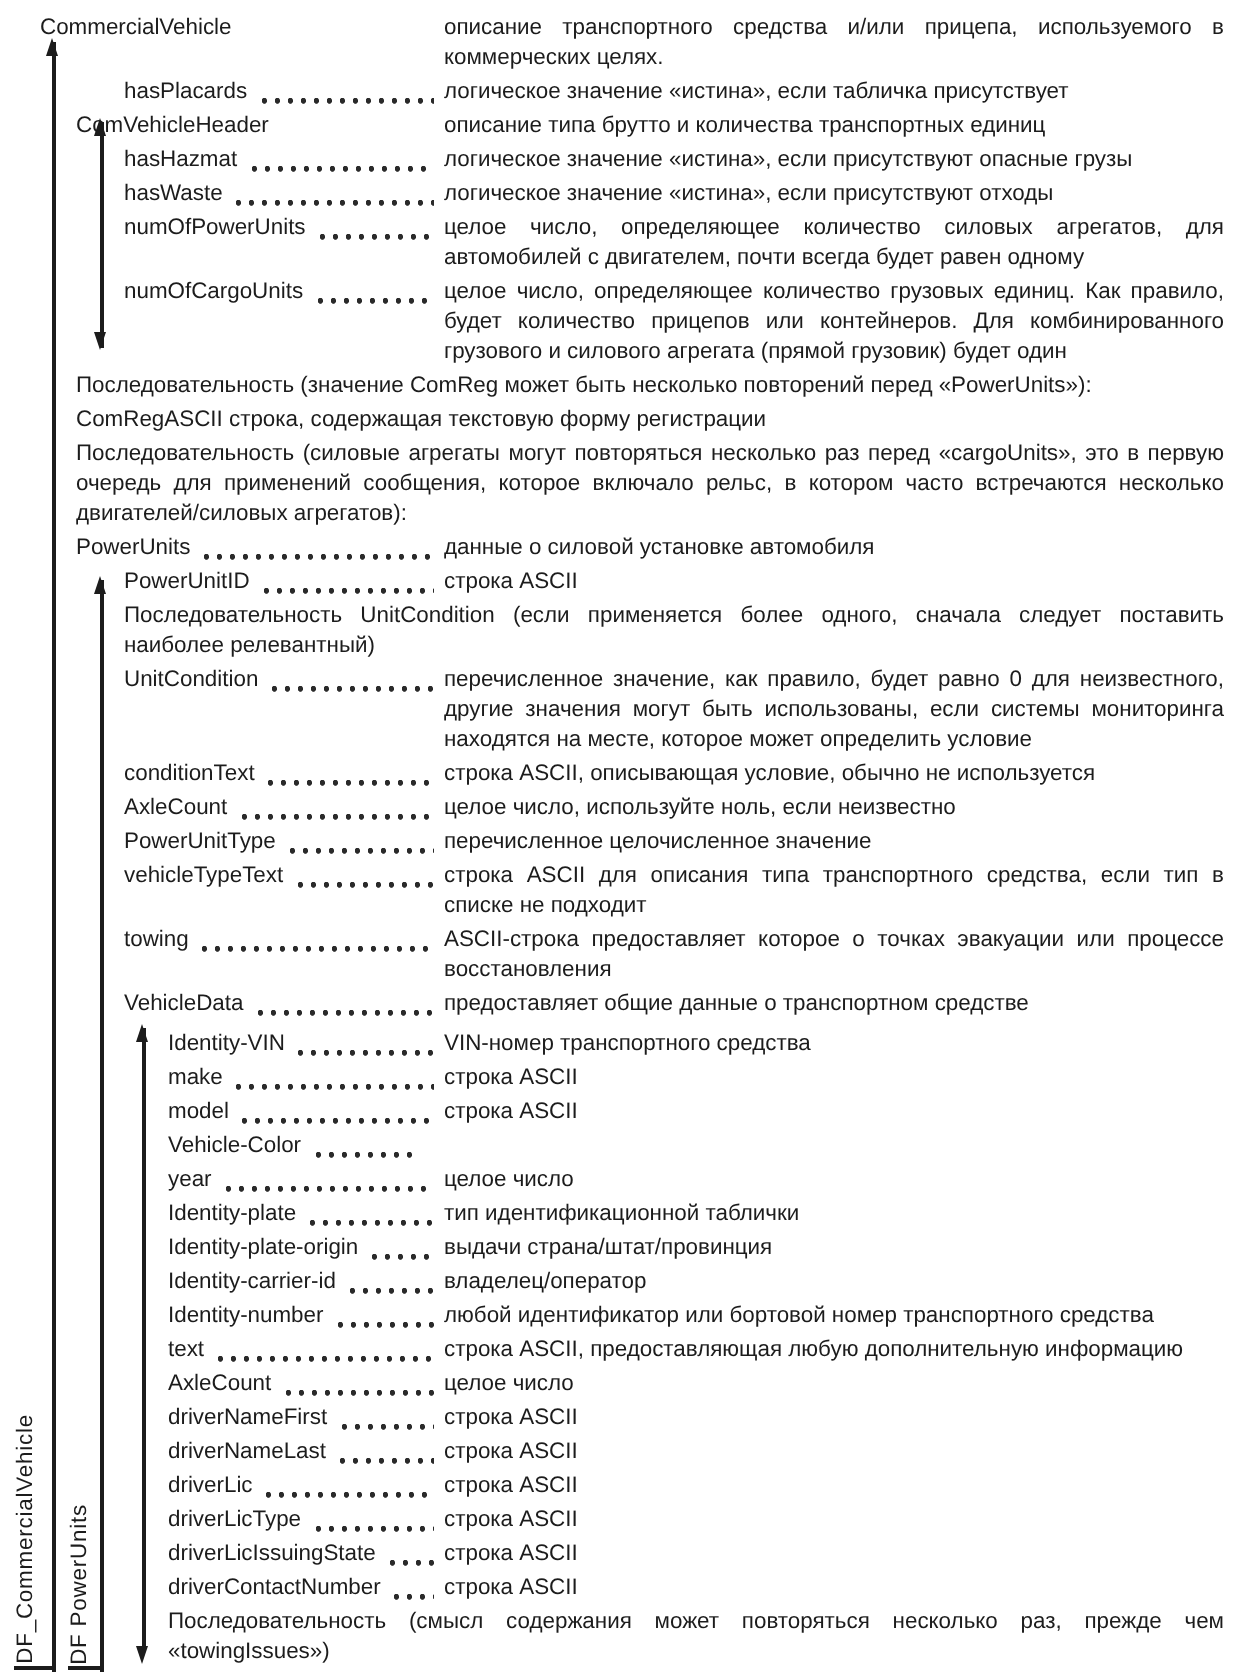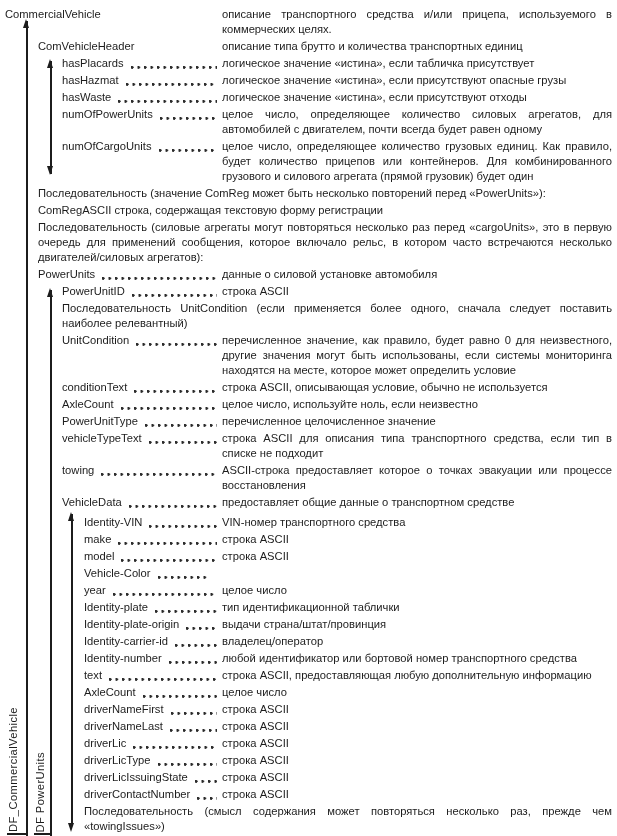--- a/index.html
+++ b/index.html
@@ -9,21 +9,21 @@
     overflow:hidden;
     background:#ffffff;
     color:#1c1c1c;
     font-family:"Liberation Sans","DejaVu Sans",sans-serif;
     font-size:11.2px;
     line-height:15px;
   }
   #content{position:absolute;top:7px;left:5px;width:607px;}
   .row{display:flex;align-items:flex-start;margin-bottom:2px;}
   .para{display:block;text-align:justify;margin-bottom:2px;}
-  .i0{padding-left:0;}
+  .i0{padding-left:0;margin-left:15px;}
   .i1{padding-left:33px;}
   .i2{padding-left:57px;}
   .i3{padding-left:79px;}
   .gap{margin-top:5px;}
   .name{white-space:nowrap;flex:0 0 auto;}
   .leader{
     flex:1 1 auto;min-width:8px;height:15px;margin:0 5px;
     background-image:radial-gradient(circle at 1.2px 1.2px,#2a2a2a 1.1px,rgba(0,0,0,0) 1.5px);
     background-size:6.5px 2.6px;background-repeat:repeat-x;
     background-position:left 2px bottom 2px;
@@ -81,31 +81,31 @@
 <div id="vlabel-inner" class="vlabel">DF PowerUnits</div>
 <div id="bar-outer" class="label-bar"></div>
 <div id="bar-inner" class="label-bar"></div>
 
 <div id="content">
     <div class="row i0">
       <span class="name">CommercialVehicle</span>
       <span class="leader blank"></span>
       <div class="desc">описание транспортного средства и/или прицепа, используемого в коммерческих целях.</div>
     </div>
+    <div class="row i2">
+      <span class="name">hasPlacards</span>
+      <span class="leader"></span>
+      <div class="desc">логическое значение «истина», если табличка присутствует</div>
+    </div>
     <div class="row i1">
       <span class="name">ComVehicleHeader</span>
       <span class="leader blank"></span>
       <div class="desc">описание типа брутто и количества транспортных единиц</div>
     </div>
     <div class="row i2">
-      <span class="name">hasPlacards</span>
-      <span class="leader"></span>
-      <div class="desc">логическое значение «истина», если табличка присутствует</div>
-    </div>
-    <div class="row i2">
       <span class="name">hasHazmat</span>
       <span class="leader"></span>
       <div class="desc">логическое значение «истина», если присутствуют опасные грузы</div>
     </div>
     <div class="row i2">
       <span class="name">hasWaste</span>
       <span class="leader"></span>
       <div class="desc">логическое значение «истина», если присутствуют отходы</div>
     </div>
     <div class="row i2">

